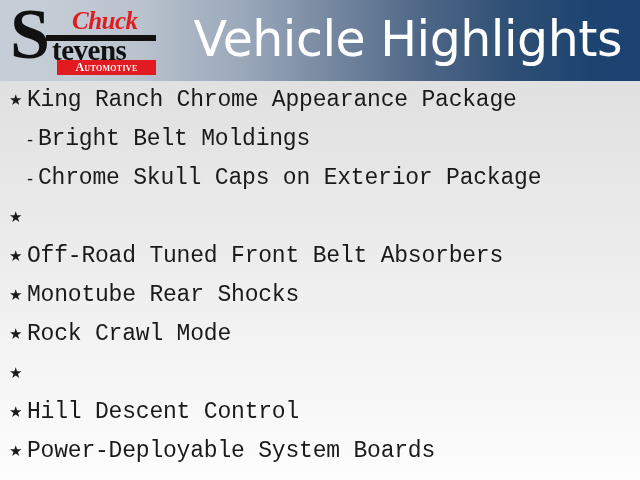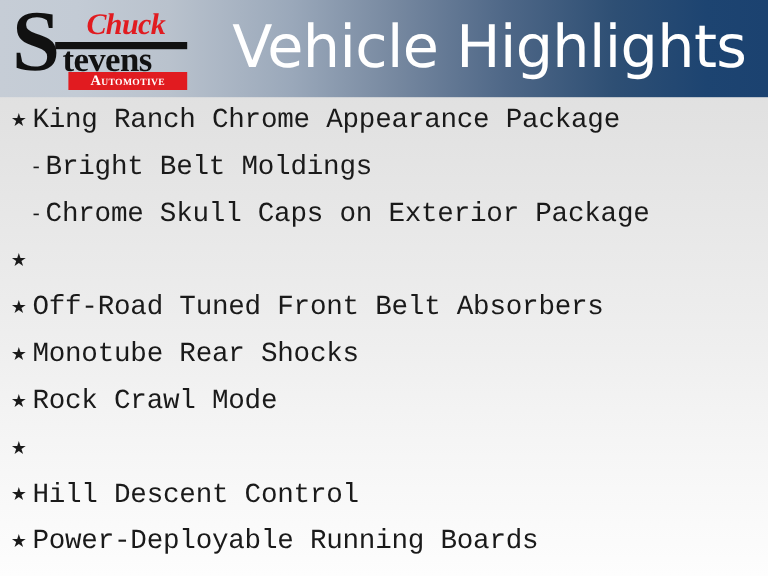--- a/index.html
+++ b/index.html
@@ -230,17 +230,17 @@
       </li>
       <li class="feature-row">
         <span class="bullet">★</span>
       </li>
       <li class="feature-row">
         <span class="bullet">★</span>
         <span class="label">Hill Descent Control</span>
       </li>
       <li class="feature-row">
         <span class="bullet">★</span>
-        <span class="label">Power-Deployable Running Boards</span>
+        <span class="label">Power-Deployable System Boards</span>
       </li>
     </ul>
 
 </div>
 
 </body></html>

